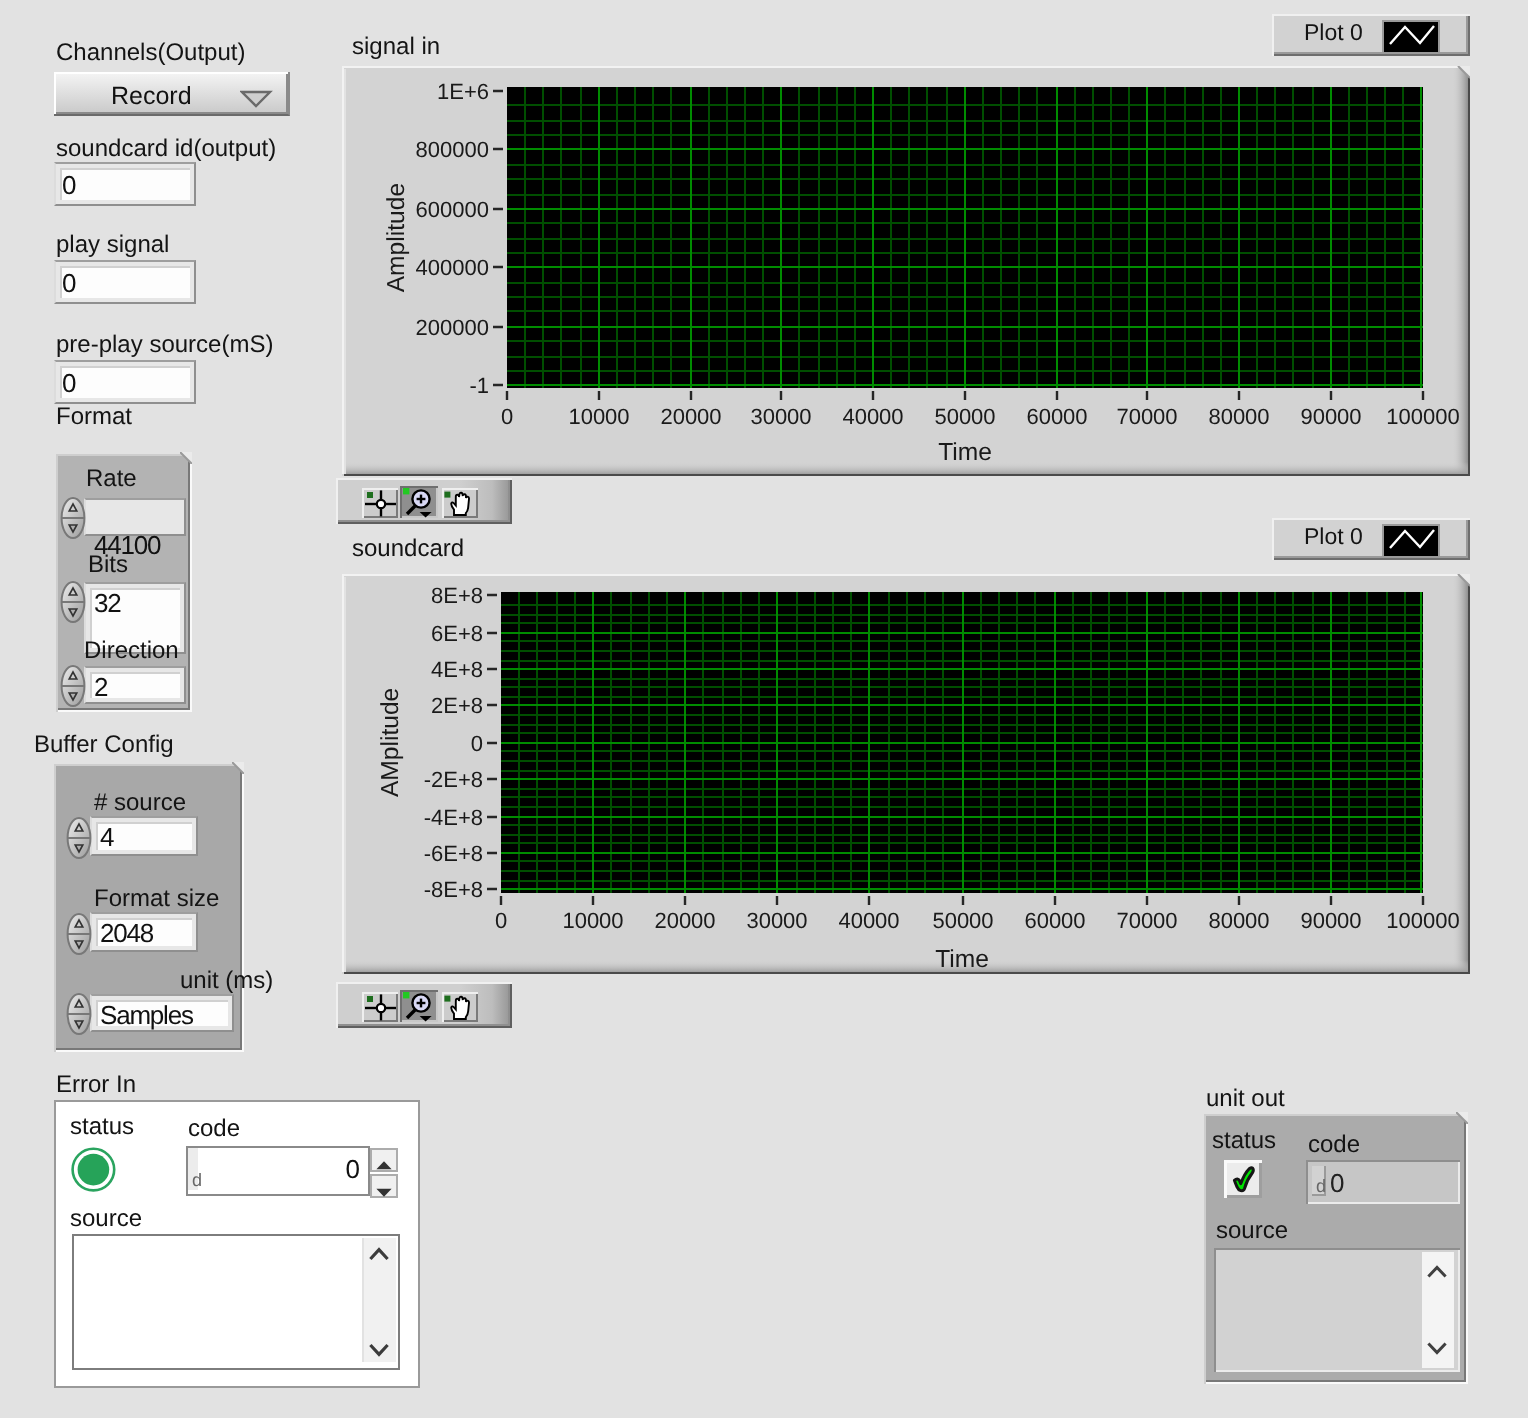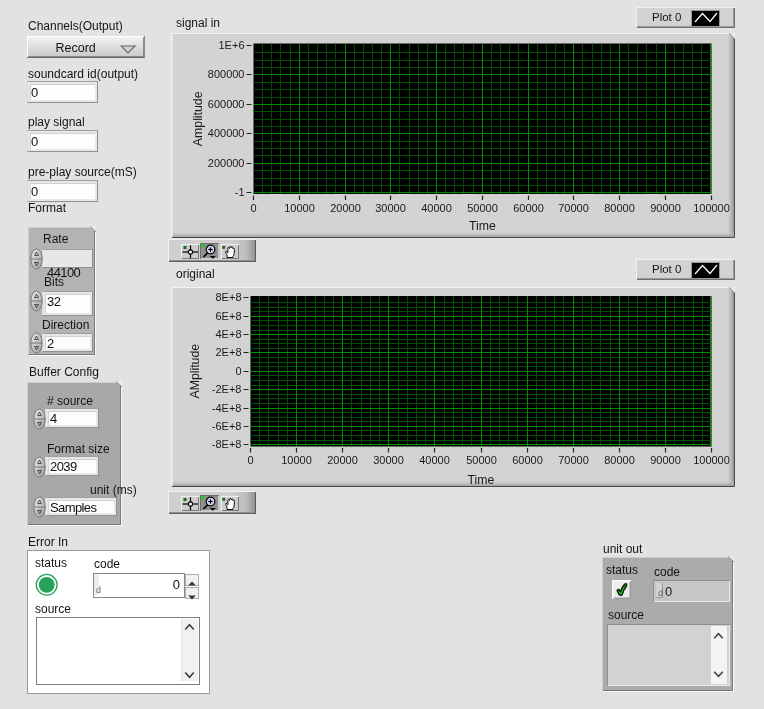--- a/index.html
+++ b/index.html
@@ -51,48 +51,48 @@
     <polygon points="0,0 6,0 6,6" fill="#ebebeb"></polygon>
     <line x1="0" y1="0" x2="6" y2="6" stroke="#9a9a9a" stroke-width="1"></line>
   </svg>
 <div class="lbl" style="left:43px;top:233px;">Rate</div>
 <div class="nf" style="left:42px;top:249px;width:51px;height:19px;">
     <div class="inner" style="left:2px;top:2px;right:2px;bottom:2px;margin-top:13px;">
       <span style="top:0.5px;left:2px;">44100</span>
     </div>
   </div>
 <div class="lbl" style="left:44px;top:276px;">Bits</div>
-<div class="nf" style="left:42px;top:291px;width:51px;height:25px;">
+<div class="nf" style="left:42px;top:291px;width:51px;height:36px;">
     <div class="inner" style="left:2px;top:2px;right:2px;bottom:2px;">
       <span style="top:0.5px;left:2px;">32</span>
     </div>
   </div>
 <div class="lbl" style="left:42px;top:319px;">Direction</div>
 <div class="nf" style="left:42px;top:333px;width:51px;height:19px;">
     <div class="inner" style="left:2px;top:2px;right:2px;bottom:2px;">
       <span style="top:0.5px;left:2px;">2</span>
     </div>
   </div>
 
-<div class="lbl" style="left:29px;top:366px;">Buffer Config</div>
+<div class="lbl" style="left:17px;top:366px;">Buffer Config</div>
 <div class="abs raised" style="left:26px;top:381px;width:96px;height:145px;background:#a8a8a8;"></div>
 <svg class="abs" style="left:116px;top:381px;" width="6" height="6" viewBox="0 0 6 6">
     <polygon points="0,0 6,0 6,6" fill="#ebebeb"></polygon>
     <line x1="0" y1="0" x2="6" y2="6" stroke="#9a9a9a" stroke-width="1"></line>
   </svg>
 <div class="lbl" style="left:47px;top:395px;"># source</div>
 <div class="nf" style="left:45px;top:408px;width:54px;height:20px;">
     <div class="inner" style="left:2px;top:2px;right:2px;bottom:2px;">
       <span style="top:0.5px;left:2px;">4</span>
     </div>
   </div>
 <div class="lbl" style="left:47px;top:443px;">Format size</div>
 <div class="nf" style="left:45px;top:456px;width:54px;height:20px;">
     <div class="inner" style="left:2px;top:2px;right:2px;bottom:2px;">
-      <span style="top:0.5px;left:2px;">2039</span>
+      <span style="top:0.5px;left:2px;">2048</span>
     </div>
   </div>
 <div class="lbl" style="left:47px;top:484px;padding-left:43px;">unit (ms)</div>
 <div class="nf" style="left:45px;top:497px;width:72px;height:19px;">
     <div class="inner" style="left:2px;top:2px;right:2px;bottom:2px;">
       <span style="top:0.5px;left:2px;">Samples</span>
     </div>
   </div>
 
 <svg class="abs" style="left:30px;top:248px;" width="14" height="22" viewBox="0 0 14 22">
@@ -307,21 +307,21 @@
         <path d="M9.8 13 L15.8 13 L12.8 15.8 Z" fill="#000"></path>
       </svg>
   </div>
   <div class="abs" style="left:53px;top:4.5px;width:17.5px;height:15.5px;background:#cccccc;box-shadow:inset 1px 1px 0 #efefef, inset -1px -1px 0 #7a7a7a;">
     <svg width="17.5" height="15.5" viewBox="0 0 17.5 15.5">
         <rect x="1.2" y="1.8" width="3" height="3" fill="#1e6e1e"></rect>
         <path d="M6 13.5 L6 10.8 Q4.3 8.6 4.7 7.6 Q5.1 6.7 6.1 7.8 L6.9 8.7 L6.9 4.5 Q6.9 3.4 7.7 3.4 Q8.4 3.4 8.5 4.5 L8.7 3.3 Q8.8 2.3 9.6 2.4 Q10.3 2.5 10.3 3.6 L10.4 4 Q10.5 3 11.3 3.1 Q12 3.2 12 4.3 L12 5 Q12.2 4.2 12.9 4.35 Q13.6 4.5 13.5 5.5 L13.1 9.6 Q12.9 11.6 11.9 12.6 L11.9 13.5 Z" fill="#ffffff" stroke="#000" stroke-width="0.95"></path>
       </svg>
   </div>
 </div>
-<div class="lbl" style="left:176px;top:268px;">original</div>
+<div class="lbl" style="left:176px;top:268px;">soundcard</div>
 <svg class="abs" style="left:171px;top:287px;" width="564" height="200" viewBox="0 0 564 200">
     <defs>
       <linearGradient id="gr171" x1="0" y1="0" x2="1" y2="0">
         <stop offset="0" stop-color="#d3d3d3" stop-opacity="0"></stop>
         <stop offset="1" stop-color="#8f8f8f"></stop>
       </linearGradient>
       <linearGradient id="gb171" x1="0" y1="0" x2="0" y2="1">
         <stop offset="0" stop-color="#d3d3d3" stop-opacity="0"></stop>
         <stop offset="1" stop-color="#9f9f9f"></stop>
       </linearGradient>

